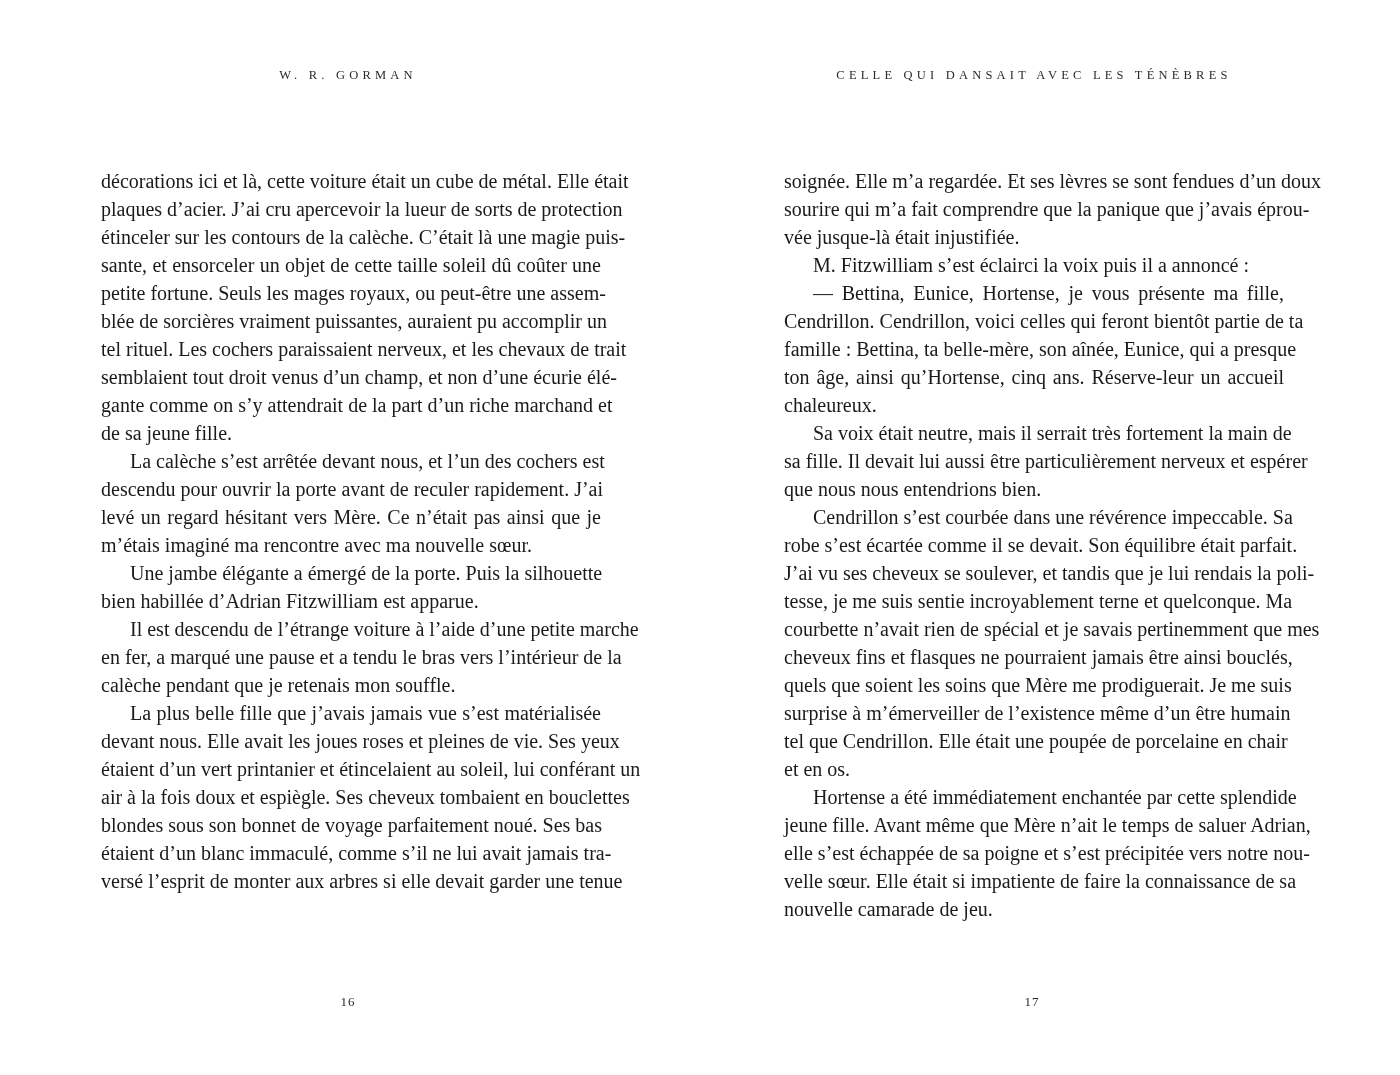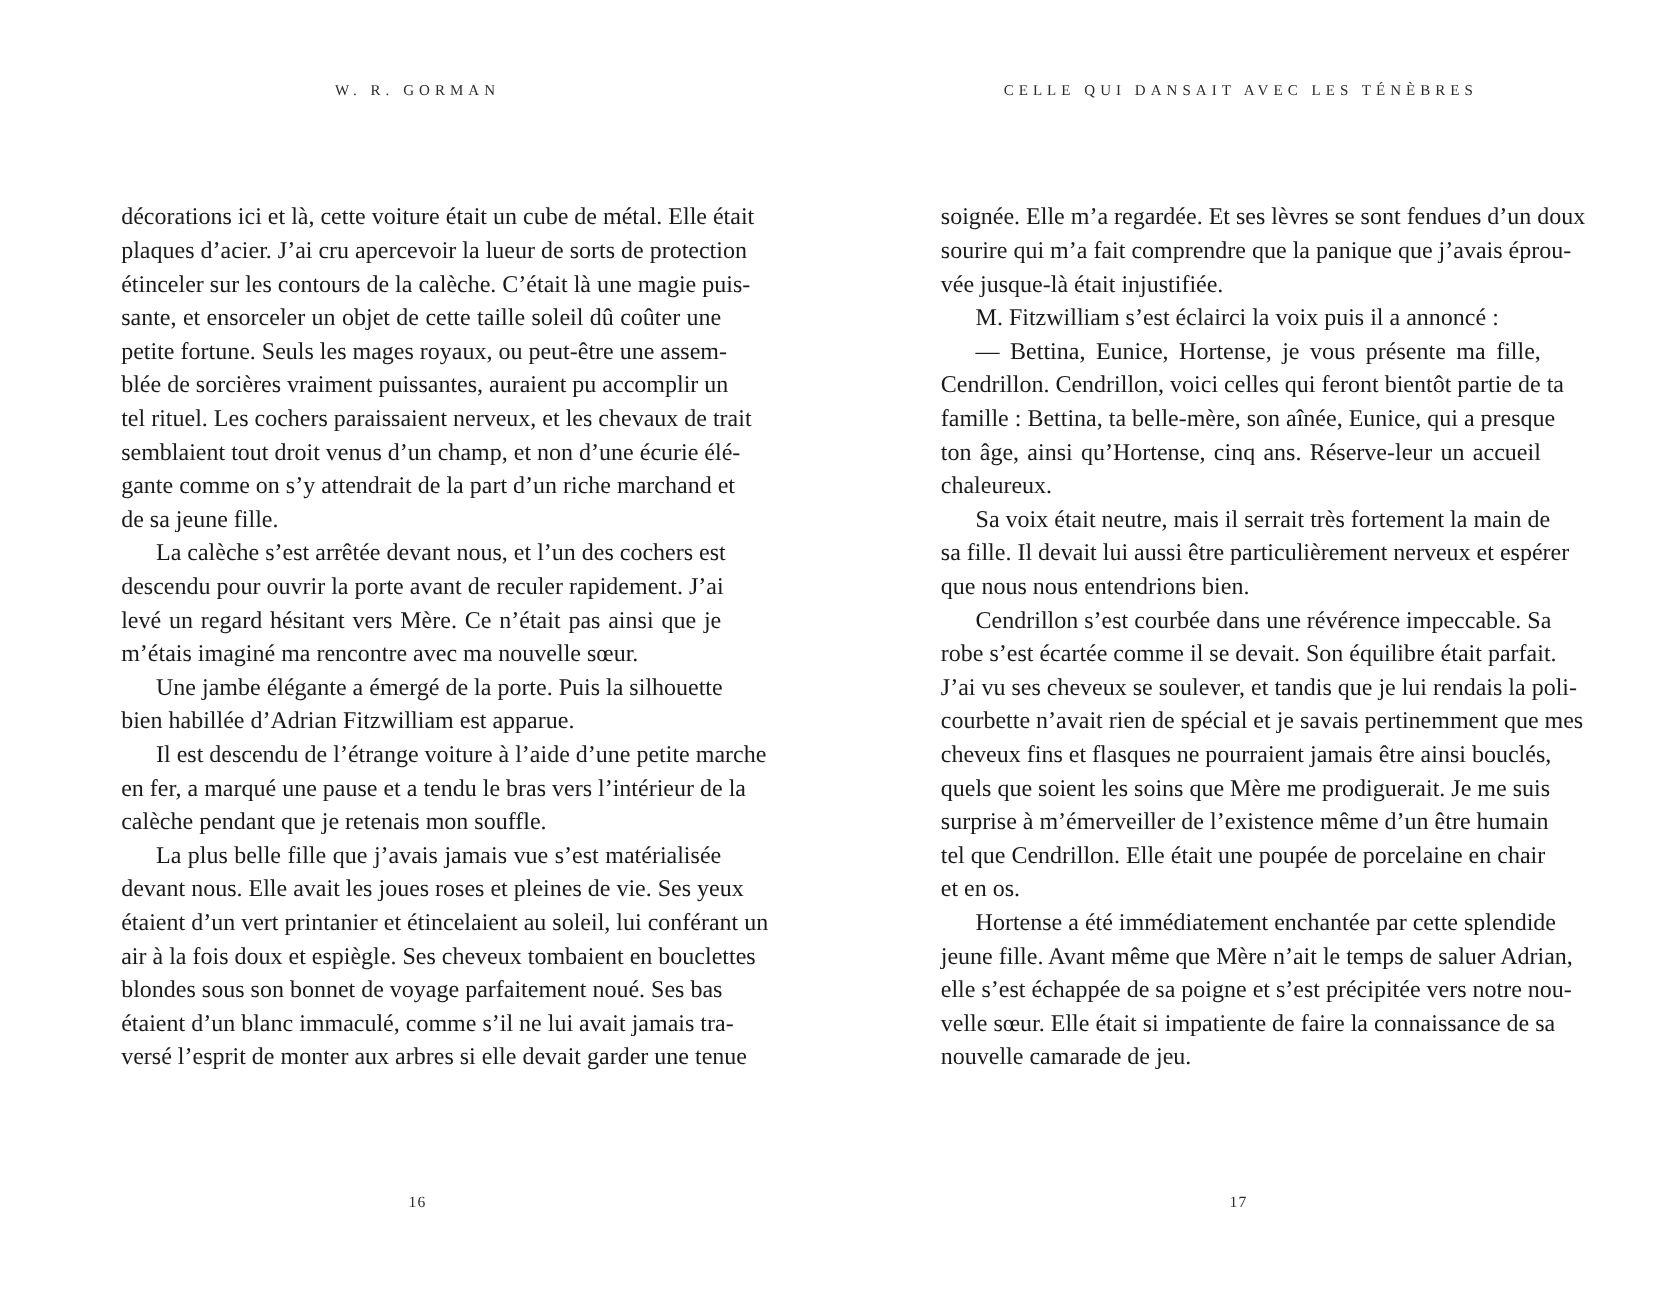--- a/index.html
+++ b/index.html
@@ -78,20 +78,21 @@
       <span class="line">Cendrillon. Cendrillon, voici celles qui feront bientôt partie de ta</span>
       <span class="line">famille : Bettina, ta belle-mère, son aînée, Eunice, qui a presque</span>
       <span class="line">ton âge, ainsi qu’Hortense, cinq ans. Réserve-leur un accueil</span>
       <span class="line last">chaleureux.</span>
       <span class="line indent">Sa voix était neutre, mais il serrait très fortement la main de</span>
       <span class="line">sa fille. Il devait lui aussi être particulièrement nerveux et espérer</span>
       <span class="line last">que nous nous entendrions bien.</span>
       <span class="line indent">Cendrillon s’est courbée dans une révérence impeccable. Sa</span>
       <span class="line">robe s’est écartée comme il se devait. Son équilibre était parfait.</span>
       <span class="line">J’ai vu ses cheveux se soulever, et tandis que je lui rendais la poli-</span>
+      <span class="line">tesse, je me suis sentie incroyablement terne et quelconque. Ma</span>
       <span class="line">courbette n’avait rien de spécial et je savais pertinemment que mes</span>
       <span class="line">cheveux fins et flasques ne pourraient jamais être ainsi bouclés,</span>
       <span class="line">quels que soient les soins que Mère me prodiguerait. Je me suis</span>
       <span class="line">surprise à m’émerveiller de l’existence même d’un être humain</span>
       <span class="line">tel que Cendrillon. Elle était une poupée de porcelaine en chair</span>
       <span class="line last">et en os.</span>
       <span class="line indent">Hortense a été immédiatement enchantée par cette splendide</span>
       <span class="line">jeune fille. Avant même que Mère n’ait le temps de saluer Adrian,</span>
       <span class="line">elle s’est échappée de sa poigne et s’est précipitée vers notre nou-</span>
       <span class="line">velle sœur. Elle était si impatiente de faire la connaissance de sa</span>

